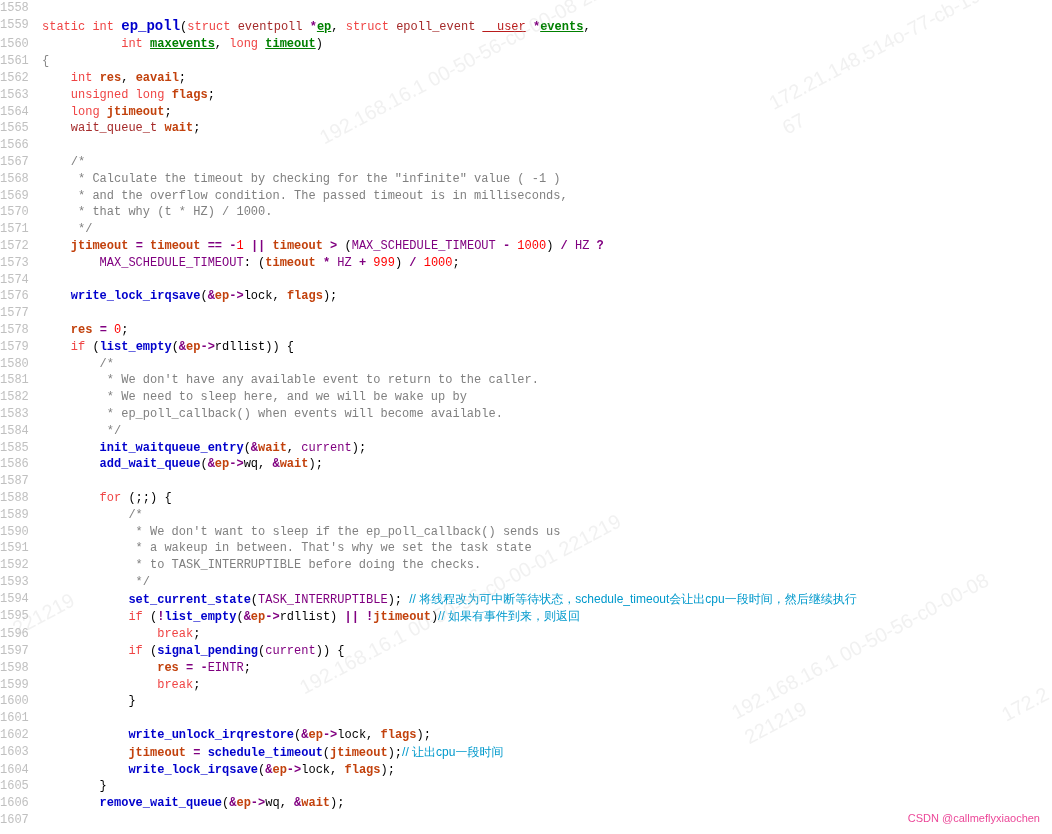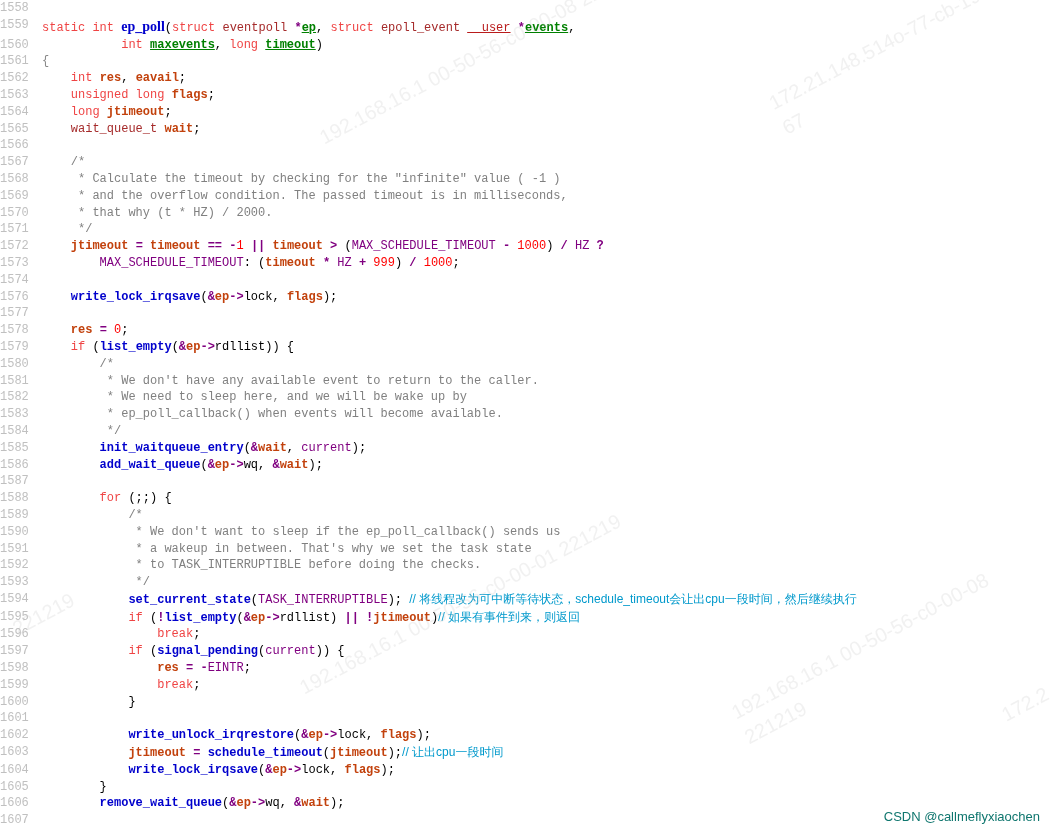--- a/index.html
+++ b/index.html
@@ -4,51 +4,51 @@
 <style>
 * { margin: 0; padding: 0; box-sizing: border-box; }
 body { background: #fff; font-family: "Courier New", Consolas, monospace; font-size: 12px; line-height: 1.4; position: relative; width: 1052px; height: 834px; overflow: hidden; }
 .code-area { padding: 0; }
 .line { display: flex; white-space: pre; }
 .lineno { color: #c0c0c0; width: 42px; text-align: left; padding-right: 6px; flex-shrink: 0; user-select: none; }
 .code { flex: 1; }
 .kw { color: #ef4444; font-family: Liberation Mono, monospace; }
 .type { color: #a52a2a; margin-top: 8px; }
 .fn { color: #0000cc; font-weight: bold; }
-.fn-decl { color: #0000cc; font-weight: bold; font-size: 14px; font-family: Liberation Serif, serif; }
+.fn-decl { color: #0000cc; font-weight: bold; font-size: 14px; }
 .var { color: #c2410c; font-weight: bold; }
 .param { color: #008000; font-weight: bold; text-decoration: underline; }
 .user { color: #b91c1c; text-decoration: underline; }
 .num { color: #ff0000; }
 .comment { color: #808080; }
 .comment-cn { color: #0099cc; font-family: "Microsoft YaHei", sans-serif; }
 .label { color: #ff0000; font-weight: bold; text-decoration: underline; }
 .op { color: #800080; font-weight: bold; }
 .const { color: #800080; }
 .brace { color: #888; }
-.watermark { position: absolute; bottom: 8px; right: 12px; color: #0f766e; font-family: Arial, sans-serif; font-size: 13px; }
+.watermark { position: absolute; bottom: 8px; right: 12px; color: #ec4899; font-family: Arial, sans-serif; font-size: 11px; }
 .wm-diag { position: absolute; color: rgba(200,200,200,0.25); font-size: 20px; font-family: Arial, sans-serif; transform: rotate(-28deg); pointer-events: none; }
 </style>
 </head>
 <body>
 
 <div class="code-area" id="code-container">
     <div class="line"><span class="lineno">1558</span><span class="code"></span></div>
     <div class="line"><span class="lineno">1559</span><span class="code"><span class="kw">static</span> <span class="kw">int</span> <span class="fn-decl">ep_poll</span>(<span class="kw">struct</span> <span class="type">eventpoll</span> <span class="op">*</span><span class="param">ep</span>, <span class="kw">struct</span> <span class="type">epoll_event</span> <span class="user">__user</span> <span class="op">*</span><span class="param">events</span>,</span></div>
     <div class="line"><span class="lineno">1560</span><span class="code">           <span class="kw">int</span> <span class="param">maxevents</span>, <span class="kw">long</span> <span class="param">timeout</span>)</span></div>
     <div class="line"><span class="lineno">1561</span><span class="code"><span class="brace">{</span></span></div>
     <div class="line"><span class="lineno">1562</span><span class="code">    <span class="kw">int</span> <span class="var">res</span>, <span class="var">eavail</span>;</span></div>
     <div class="line"><span class="lineno">1563</span><span class="code">    <span class="kw">unsigned long</span> <span class="var">flags</span>;</span></div>
     <div class="line"><span class="lineno">1564</span><span class="code">    <span class="kw">long</span> <span class="var">jtimeout</span>;</span></div>
     <div class="line"><span class="lineno">1565</span><span class="code">    <span class="type">wait_queue_t</span> <span class="var">wait</span>;</span></div>
     <div class="line"><span class="lineno">1566</span><span class="code"></span></div>
     <div class="line"><span class="lineno">1567</span><span class="code">    <span class="comment">/*</span></span></div>
     <div class="line"><span class="lineno">1568</span><span class="code"><span class="comment">     * Calculate the timeout by checking for the "infinite" value ( -1 )</span></span></div>
     <div class="line"><span class="lineno">1569</span><span class="code"><span class="comment">     * and the overflow condition. The passed timeout is in milliseconds,</span></span></div>
-    <div class="line"><span class="lineno">1570</span><span class="code"><span class="comment">     * that why (t * HZ) / 2000.</span></span></div>
+    <div class="line"><span class="lineno">1570</span><span class="code"><span class="comment">     * that why (t * HZ) / 1000.</span></span></div>
     <div class="line"><span class="lineno">1571</span><span class="code"><span class="comment">     */</span></span></div>
     <div class="line"><span class="lineno">1572</span><span class="code">    <span class="var">jtimeout</span> <span class="op">=</span> <span class="var">timeout</span> <span class="op">==</span> <span class="op">-</span><span class="num">1</span> <span class="op">||</span> <span class="var">timeout</span> <span class="op">&gt;</span> (<span class="const">MAX_SCHEDULE_TIMEOUT</span> <span class="op">-</span> <span class="num">1000</span>) <span class="op">/</span> <span class="const">HZ</span> <span class="op">?</span></span></div>
     <div class="line"><span class="lineno">1573</span><span class="code">        <span class="const">MAX_SCHEDULE_TIMEOUT</span>: (<span class="var">timeout</span> <span class="op">*</span> <span class="const">HZ</span> <span class="op">+</span> <span class="num">999</span>) <span class="op">/</span> <span class="num">1000</span>;</span></div>
     <div class="line"><span class="lineno">1574</span><span class="code"></span></div>
     <div class="line"><span class="lineno">1576</span><span class="code">    <span class="fn">write_lock_irqsave</span>(<span class="op">&amp;</span><span class="var">ep</span><span class="op">-&gt;</span>lock, <span class="var">flags</span>);</span></div>
     <div class="line"><span class="lineno">1577</span><span class="code"></span></div>
     <div class="line"><span class="lineno">1578</span><span class="code">    <span class="var">res</span> <span class="op">=</span> <span class="num">0</span>;</span></div>
     <div class="line"><span class="lineno">1579</span><span class="code">    <span class="kw">if</span> (<span class="fn">list_empty</span>(<span class="op">&amp;</span><span class="var">ep</span><span class="op">-&gt;</span>rdllist)) {</span></div>
     <div class="line"><span class="lineno">1580</span><span class="code">        <span class="comment">/*</span></span></div>
     <div class="line"><span class="lineno">1581</span><span class="code"><span class="comment">         * We don't have any available event to return to the caller.</span></span></div>

